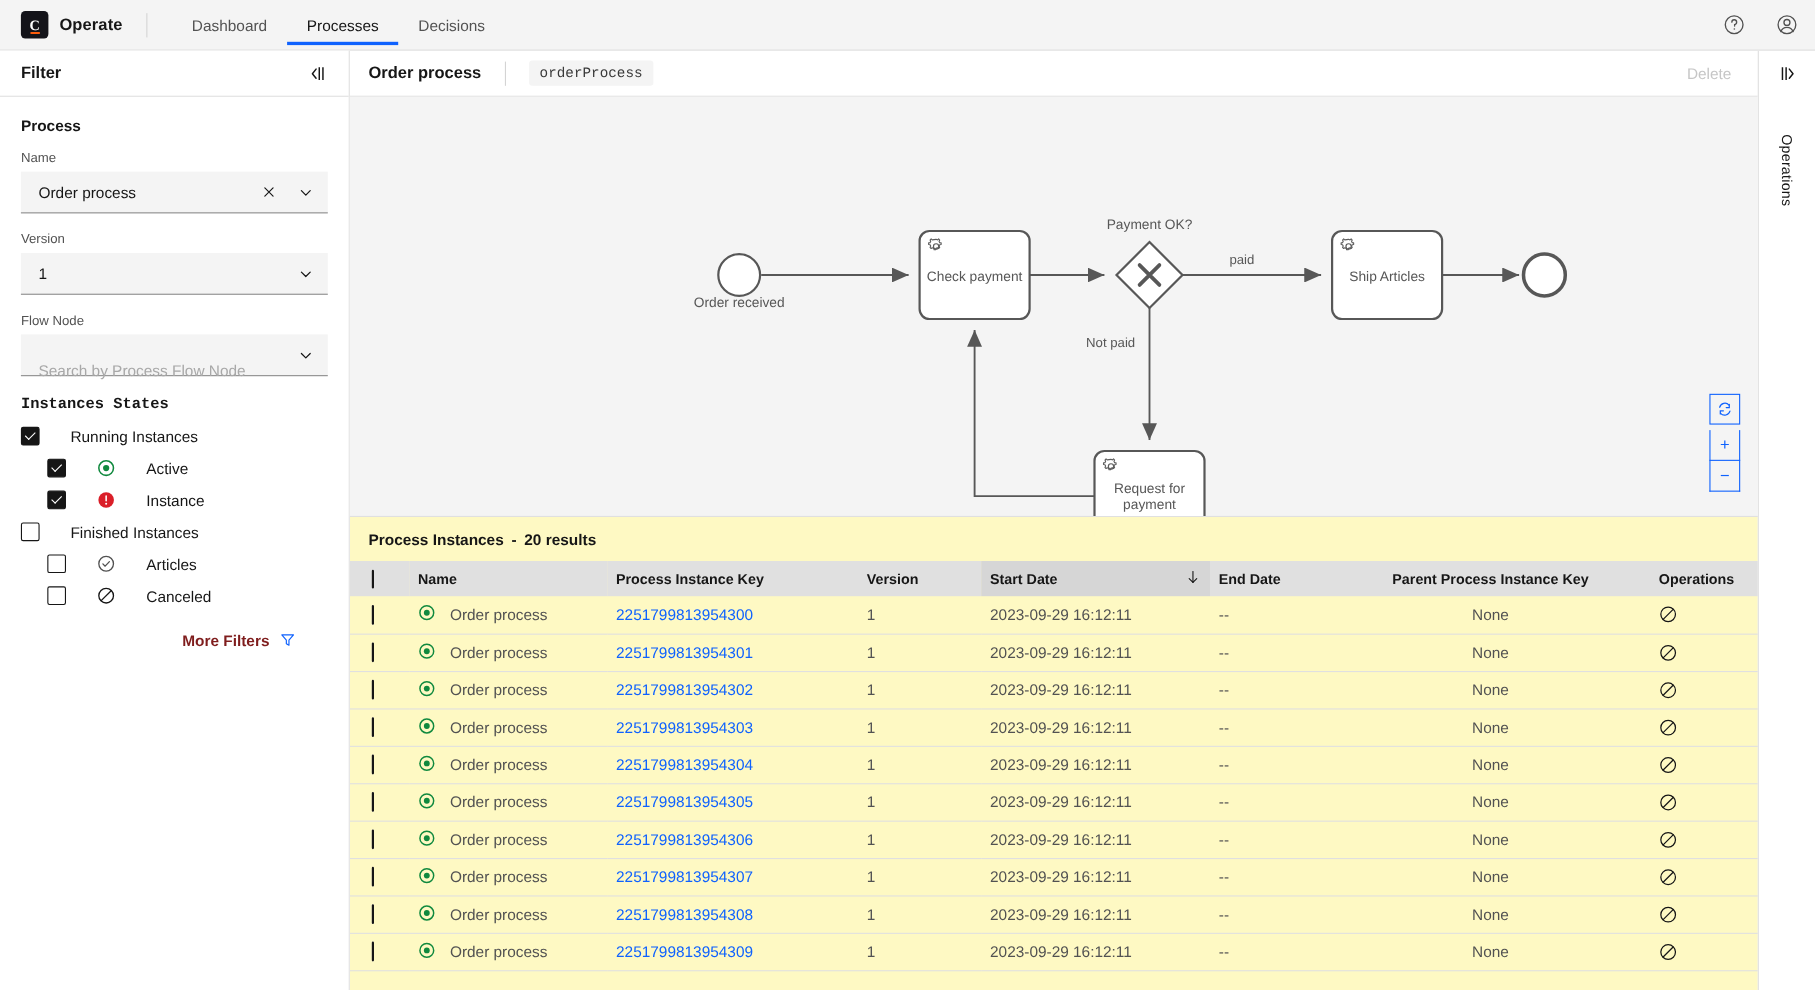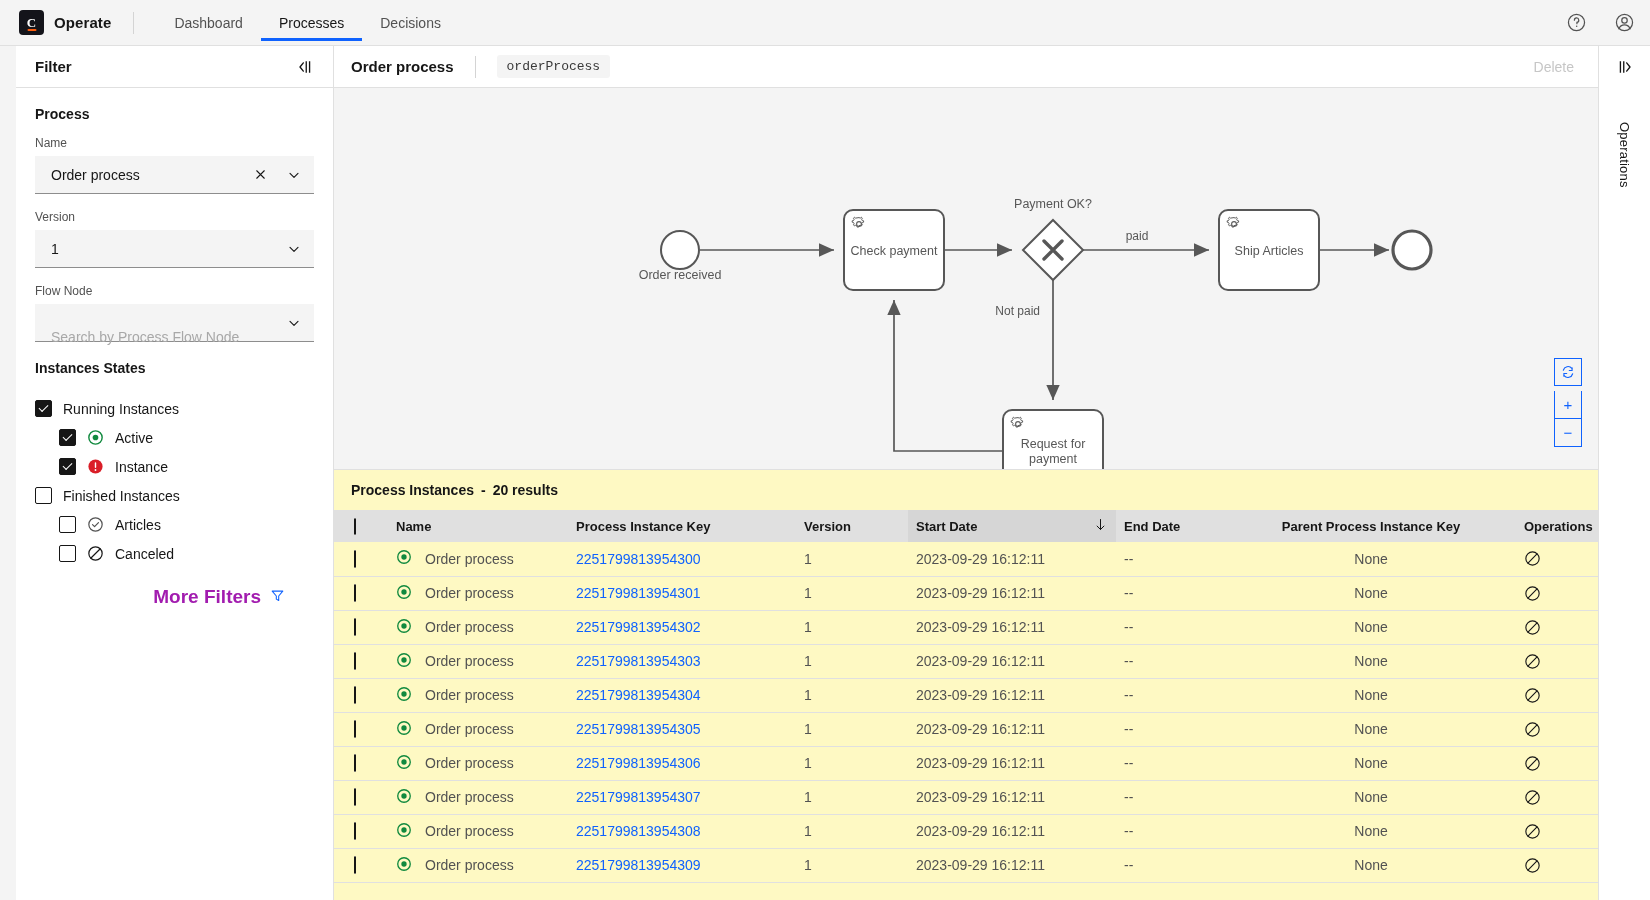--- a/index.html
+++ b/index.html
@@ -46,21 +46,21 @@
     content: ""; position: absolute; left: 0; right: 0; bottom: 0;
     height: 3px; background: #0f62fe;
   }
   #nav-right { position: absolute; right: 10px; display: flex; align-items: center; gap: 16px; }
   .nav-icon-btn {
     width: 32px; height: 32px; display:flex; align-items:center; justify-content:center;
     cursor: pointer; color: #525252;
   }
 
   
-  #layout { display: flex; height: 854px; width: 100%; padding-left: 16px; }
+  #layout { display: flex; height: 854px; width: 100%; }
 
   
   #sidebar {
     width: 318px; flex: 0 0 318px;
     background: #fff;
     border-right: 1px solid #e0e0e0;
     display: flex; flex-direction: column;
     position: relative;
   }
   #filter-head {
@@ -76,40 +76,40 @@
   .field-block { margin-bottom: 16px; }
   .select-ctl {
     height: 38px; background: #f4f4f4; border-bottom: 1px solid #8d8d8d;
     display: flex; align-items: center; padding: 0 12px 0 16px; gap: 8px;
     cursor: pointer; font-size: 14px;
   }
   .select-ctl .val { flex: 1; color: #161616; }
   .select-ctl .val.ph { color: #a8a8a8; margin-top: 29px; }
   .select-ctl .icn { color: #161616; display: flex; align-items: center; cursor: pointer; }
 
-  .states-title { font-size: 14px; font-weight: bold; margin: 18px 0 24px 0; }
-  .cb-row { display: flex; align-items: center; gap: 11px; margin-bottom: 12px; cursor: pointer; }
+  .states-title { font-size: 14px; font-weight: bold; margin: 18px 0 12px 0; font-family: Liberation Mono, monospace; }
+  .cb-row { display: flex; align-items: center; gap: 28px; margin-bottom: 12px; cursor: pointer; }
   .cb-row.indent { margin-left: 24px; }
   .cbx {
     width: 17px; height: 17px; flex: 0 0 17px;
     border: 1px solid #161616; border-radius: 2px; background: #fff;
     display: flex; align-items: center; justify-content: center;
   }
   .cbx.checked { background: #161616; border-color: #161616; }
   .cbx.checked::after {
     content: ""; width: 8px; height: 4px;
     border-left: 1.6px solid #fff; border-bottom: 1.6px solid #fff;
     transform: rotate(-45deg) translate(1px,-1px);
   }
   .cb-label { font-size: 14px; color: #161616; }
   .state-ico { display: flex; align-items: center; }
 
   #more-filters-wrap { display: flex; justify-content: flex-end; padding-right: 29px; margin-top: 24px; }
   #more-filters {
-    color: #a21caf; font-size: 19px; font-weight: bold;
+    color: #7f1d1d; font-size: 14px; font-weight: bold;
     display: flex; align-items: flex-start; gap: 9px; cursor: pointer;
   }
   #reset-wrap { position: absolute; bottom: 0; left: 0; right: 0; height: 58px;
     display: flex; align-items: center; justify-content: center; }
   #reset-filters { color: #0f62fe; font-size: 14px; cursor: pointer; }
 
   
   #main { flex: 1; display: flex; flex-direction: column; min-width: 0; }
 
   #proc-header {

